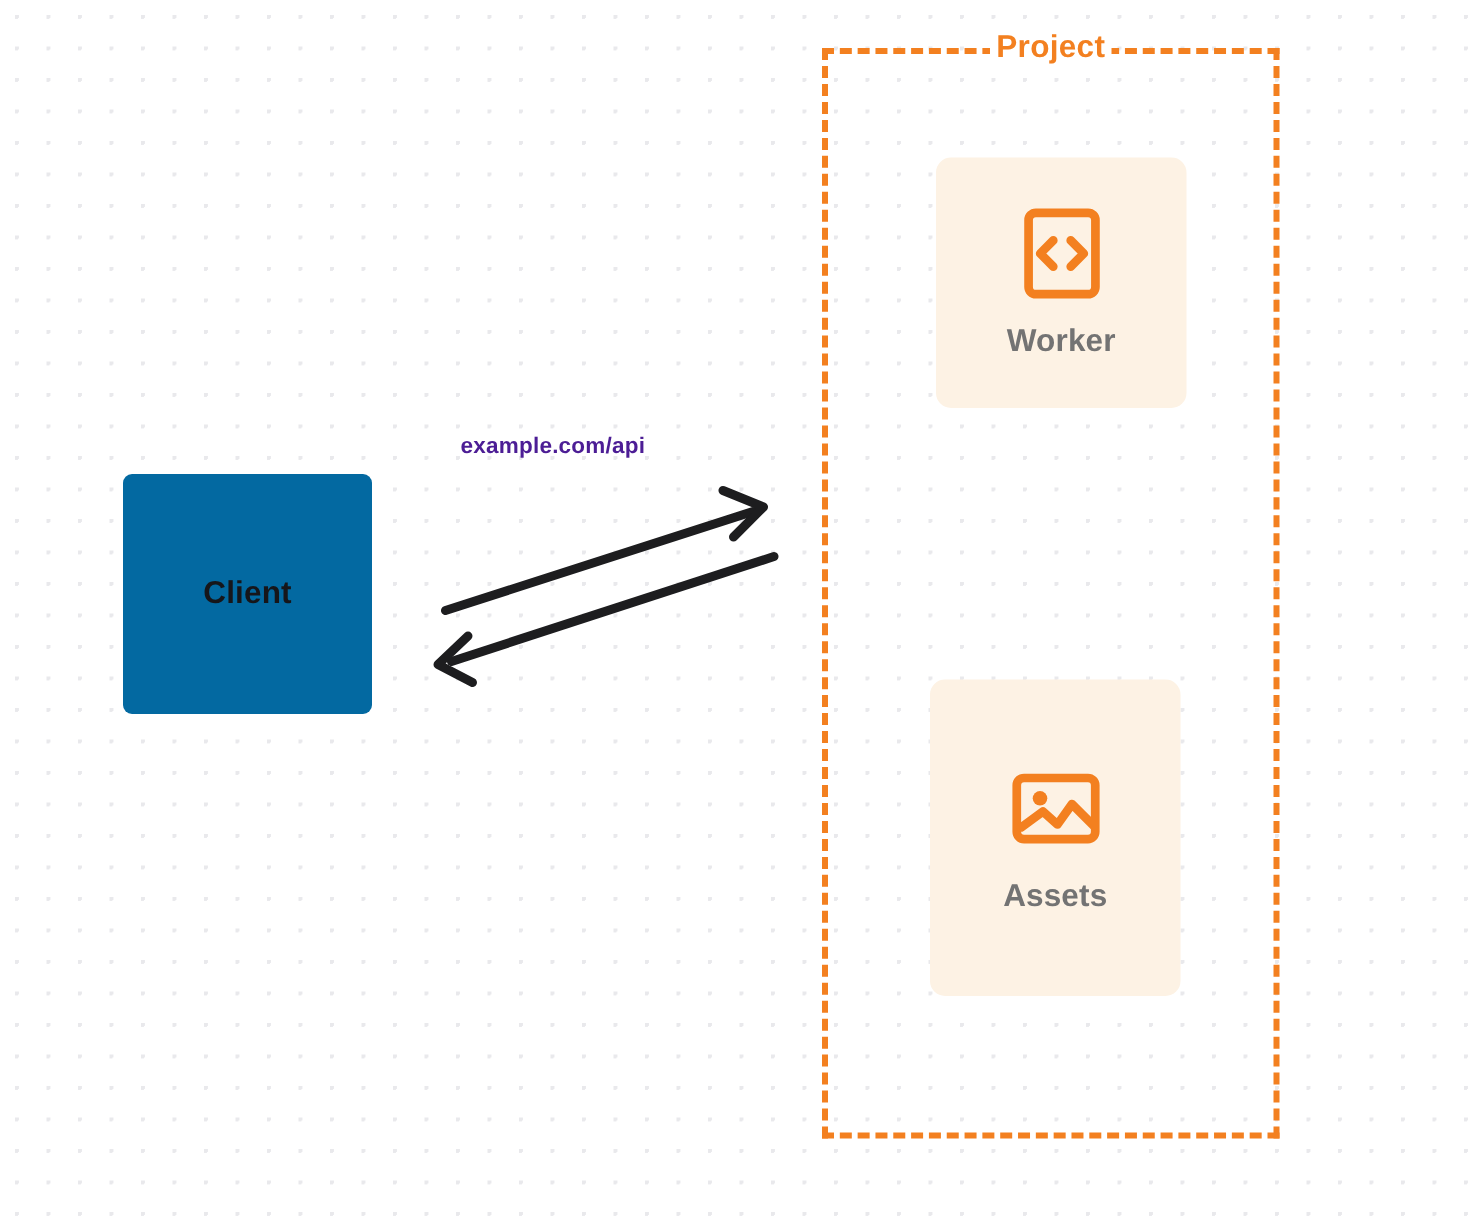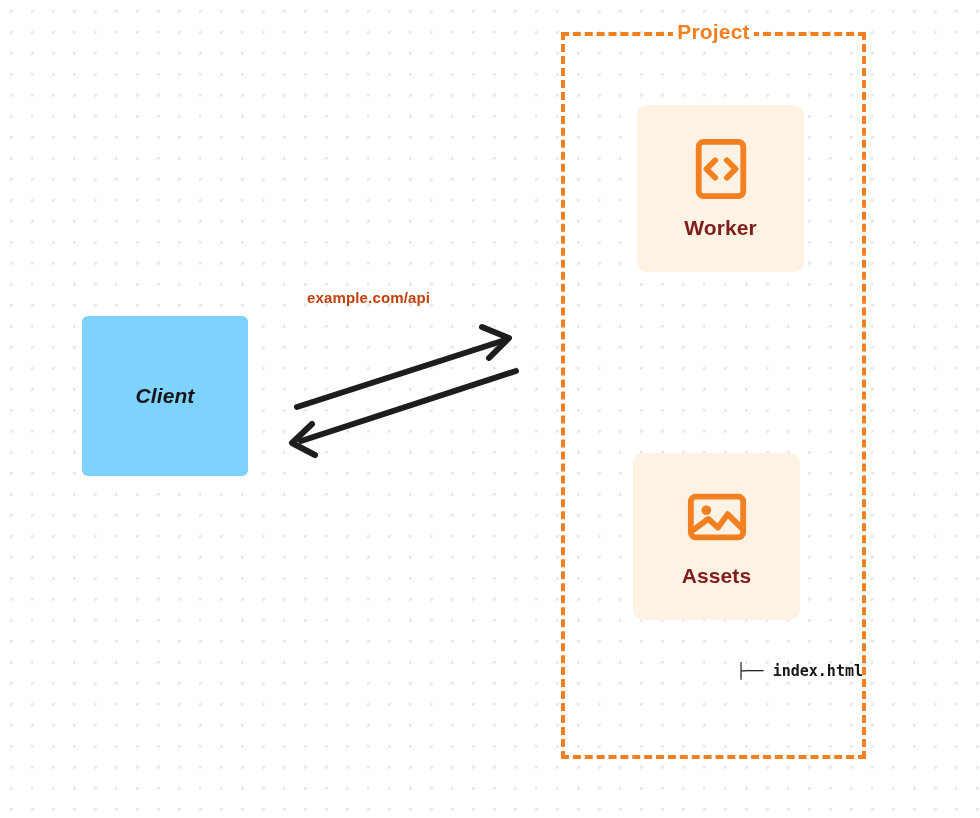--- a/index.html
+++ b/index.html
@@ -25,38 +25,37 @@
     height: 818px;
   }
 
   
   #client-node {
     position: absolute;
     left: 82px;
     top: 316px;
     width: 166px;
     height: 160px;
-    background: #7dd3fc;
+    background: #0369a1;
     border-radius: 6px;
     display: flex;
     align-items: center;
     justify-content: center;
-    font-style: italic;
   }
   #client-node .node-label {
     font-size: 21px;
     font-weight: bold;
     color: #16161a;
     letter-spacing: .1px;
   }
 
   
   #project-group {
     position: absolute;
-    left: 561px;
+    left: 548px;
     top: 32px;
     width: 305px;
     height: 727px;
     border: 4px dashed #f38020;
     box-sizing: border-box;
     background: transparent;
   }
   #project-title {
     position: absolute;
     left: 0;
@@ -88,32 +87,32 @@
   #worker-card {
     left: 72px;
     top: 69px;
     width: 167px;
     height: 167px;
   }
   #assets-card {
     left: 68px;
     top: 417px;
     width: 167px;
-    height: 167px;
+    height: 211px;
   }
   .card .card-icon {
     width: 62px;
     height: 62px;
     display: block;
     margin-bottom: 16px;
   }
   .card .card-label {
     font-size: 21px;
     font-weight: bold;
-    color: #7f1d1d;
+    color: #737373;
     letter-spacing: .1px;
   }
 
   
   #assets-tree {
     position: absolute;
     left: 48px;
     top: 585px;
     width: 250px;
     font-family: "DejaVu Sans Mono", "Liberation Mono", monospace;
@@ -125,21 +124,21 @@
     text-align: right;
   }
 
   
   #edge-label {
     position: absolute;
     left: 307px;
     top: 289px;
     font-size: 15px;
     font-weight: bold;
-    color: #c2410c;
+    color: #4c1d95;
     letter-spacing: .15px;
     white-space: nowrap;
   }
 
   .arrow-layer {
     position: absolute;
     inset: 0;
     pointer-events: none;
   }
 </style>
@@ -185,19 +184,18 @@
     <div id="assets-card" class="card">
       <svg class="card-icon" viewBox="0 0 64 64" xmlns="http://www.w3.org/2000/svg">
         <rect x="5" y="11" width="54" height="42" rx="5" ry="5" fill="none" stroke="#f38020" stroke-width="6"></rect>
         <circle cx="21" cy="25" r="5" fill="#f38020"></circle>
         <polyline points="8,45 23,34 33,43 43,29 58,44" fill="none" stroke="#f38020" stroke-width="6" stroke-linecap="round" stroke-linejoin="round"></polyline>
       </svg>
       <div class="card-label">Assets</div>
     </div>
 
     <div id="assets-tree">
-      <div>    ├── index.html</div>
       
     </div>
 
   </div>
 
 </div>
 
 </body></html>

